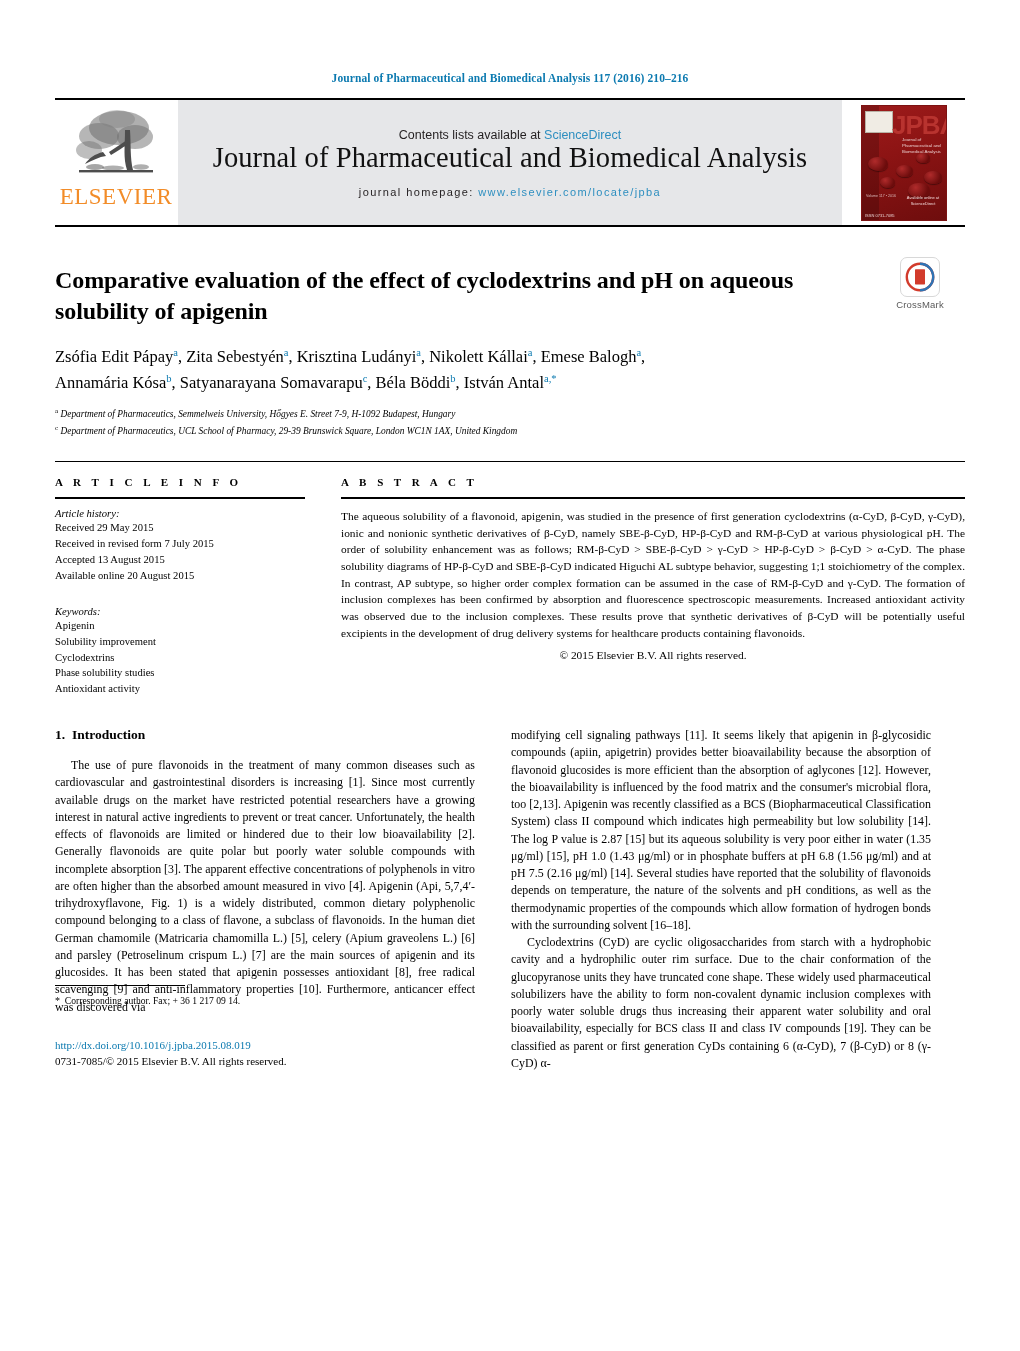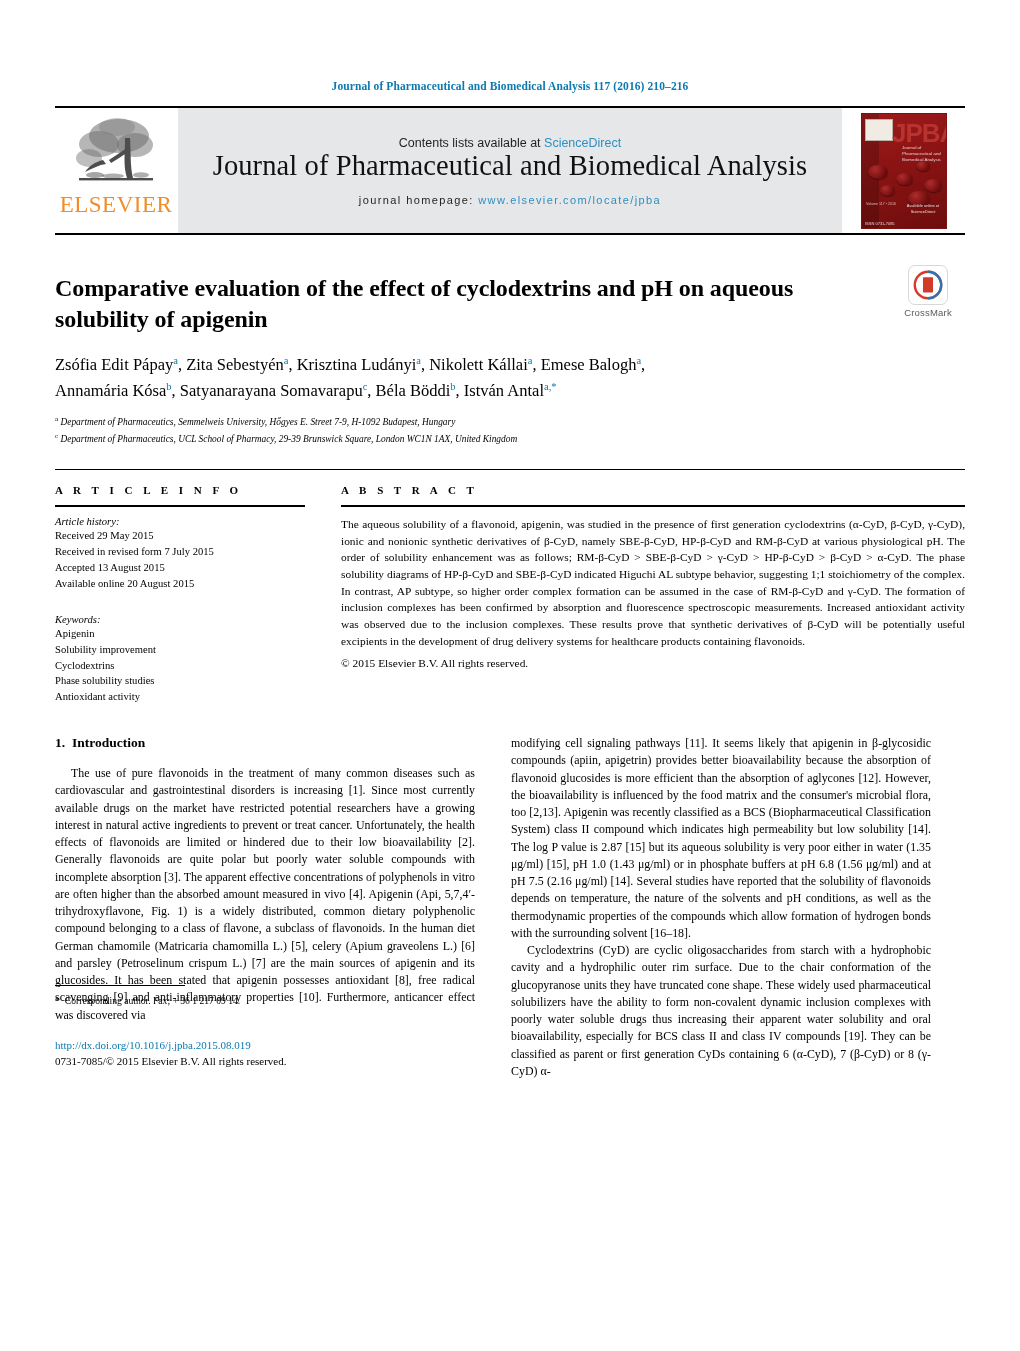--- a/index.html
+++ b/index.html
@@ -13,21 +13,21 @@
     font-family: "Liberation Serif", "DejaVu Serif", serif;
     color: #000000;
     position: relative;
     overflow: hidden;
   }
   .page {
     width: 1020px;
     height: 1074px;
     position: relative;
     box-sizing: border-box;
-    padding: 12px 55px;
+    padding: 4px 55px;
   }
 
   
   .running-head {
     text-align: center;
     color: #0c7ab0;
     font-weight: bold;
     font-size: 11.5px;
     padding-top: 68px;
     letter-spacing: .1px;
@@ -157,21 +157,21 @@
   .title-block { margin-top: 38px; position: relative; }
   .article-title {
     font-family: "Liberation Serif", serif;
     font-weight: bold;
     font-size: 24px;
     line-height: 1.28;
     max-width: 760px;
     letter-spacing: -.1px;
   }
   .crossmark {
-    position: absolute; right: 0; top: -8px;
+    position: absolute; right: 8px; top: -8px;
     width: 74px; text-align: center;
   }
   .crossmark-logo {
     width: 38px; height: 38px; margin: 0 auto;
     border-radius: 7px;
     background: #ffffff;
     border: 1px solid #d8d8d8;
     display: flex; align-items: center; justify-content: center;
   }
   .crossmark-label {
@@ -223,21 +223,21 @@
   }
   .info-list { font-size: 10.6px; line-height: 1.5; }
   .kw-block { margin-top: 22px; }
   .abstract-text {
     font-size: 11.4px;
     line-height: 1.46;
     text-align: justify;
     hyphens: auto;
   }
   .copyright {
-    text-align: left;
+    text-align: center;
     font-size: 11.4px;
     margin-top: 8px;
   }
 
   
   .body-wrap {
     margin-top: 30px;
     display: flex;
     gap: 36px;
   }

